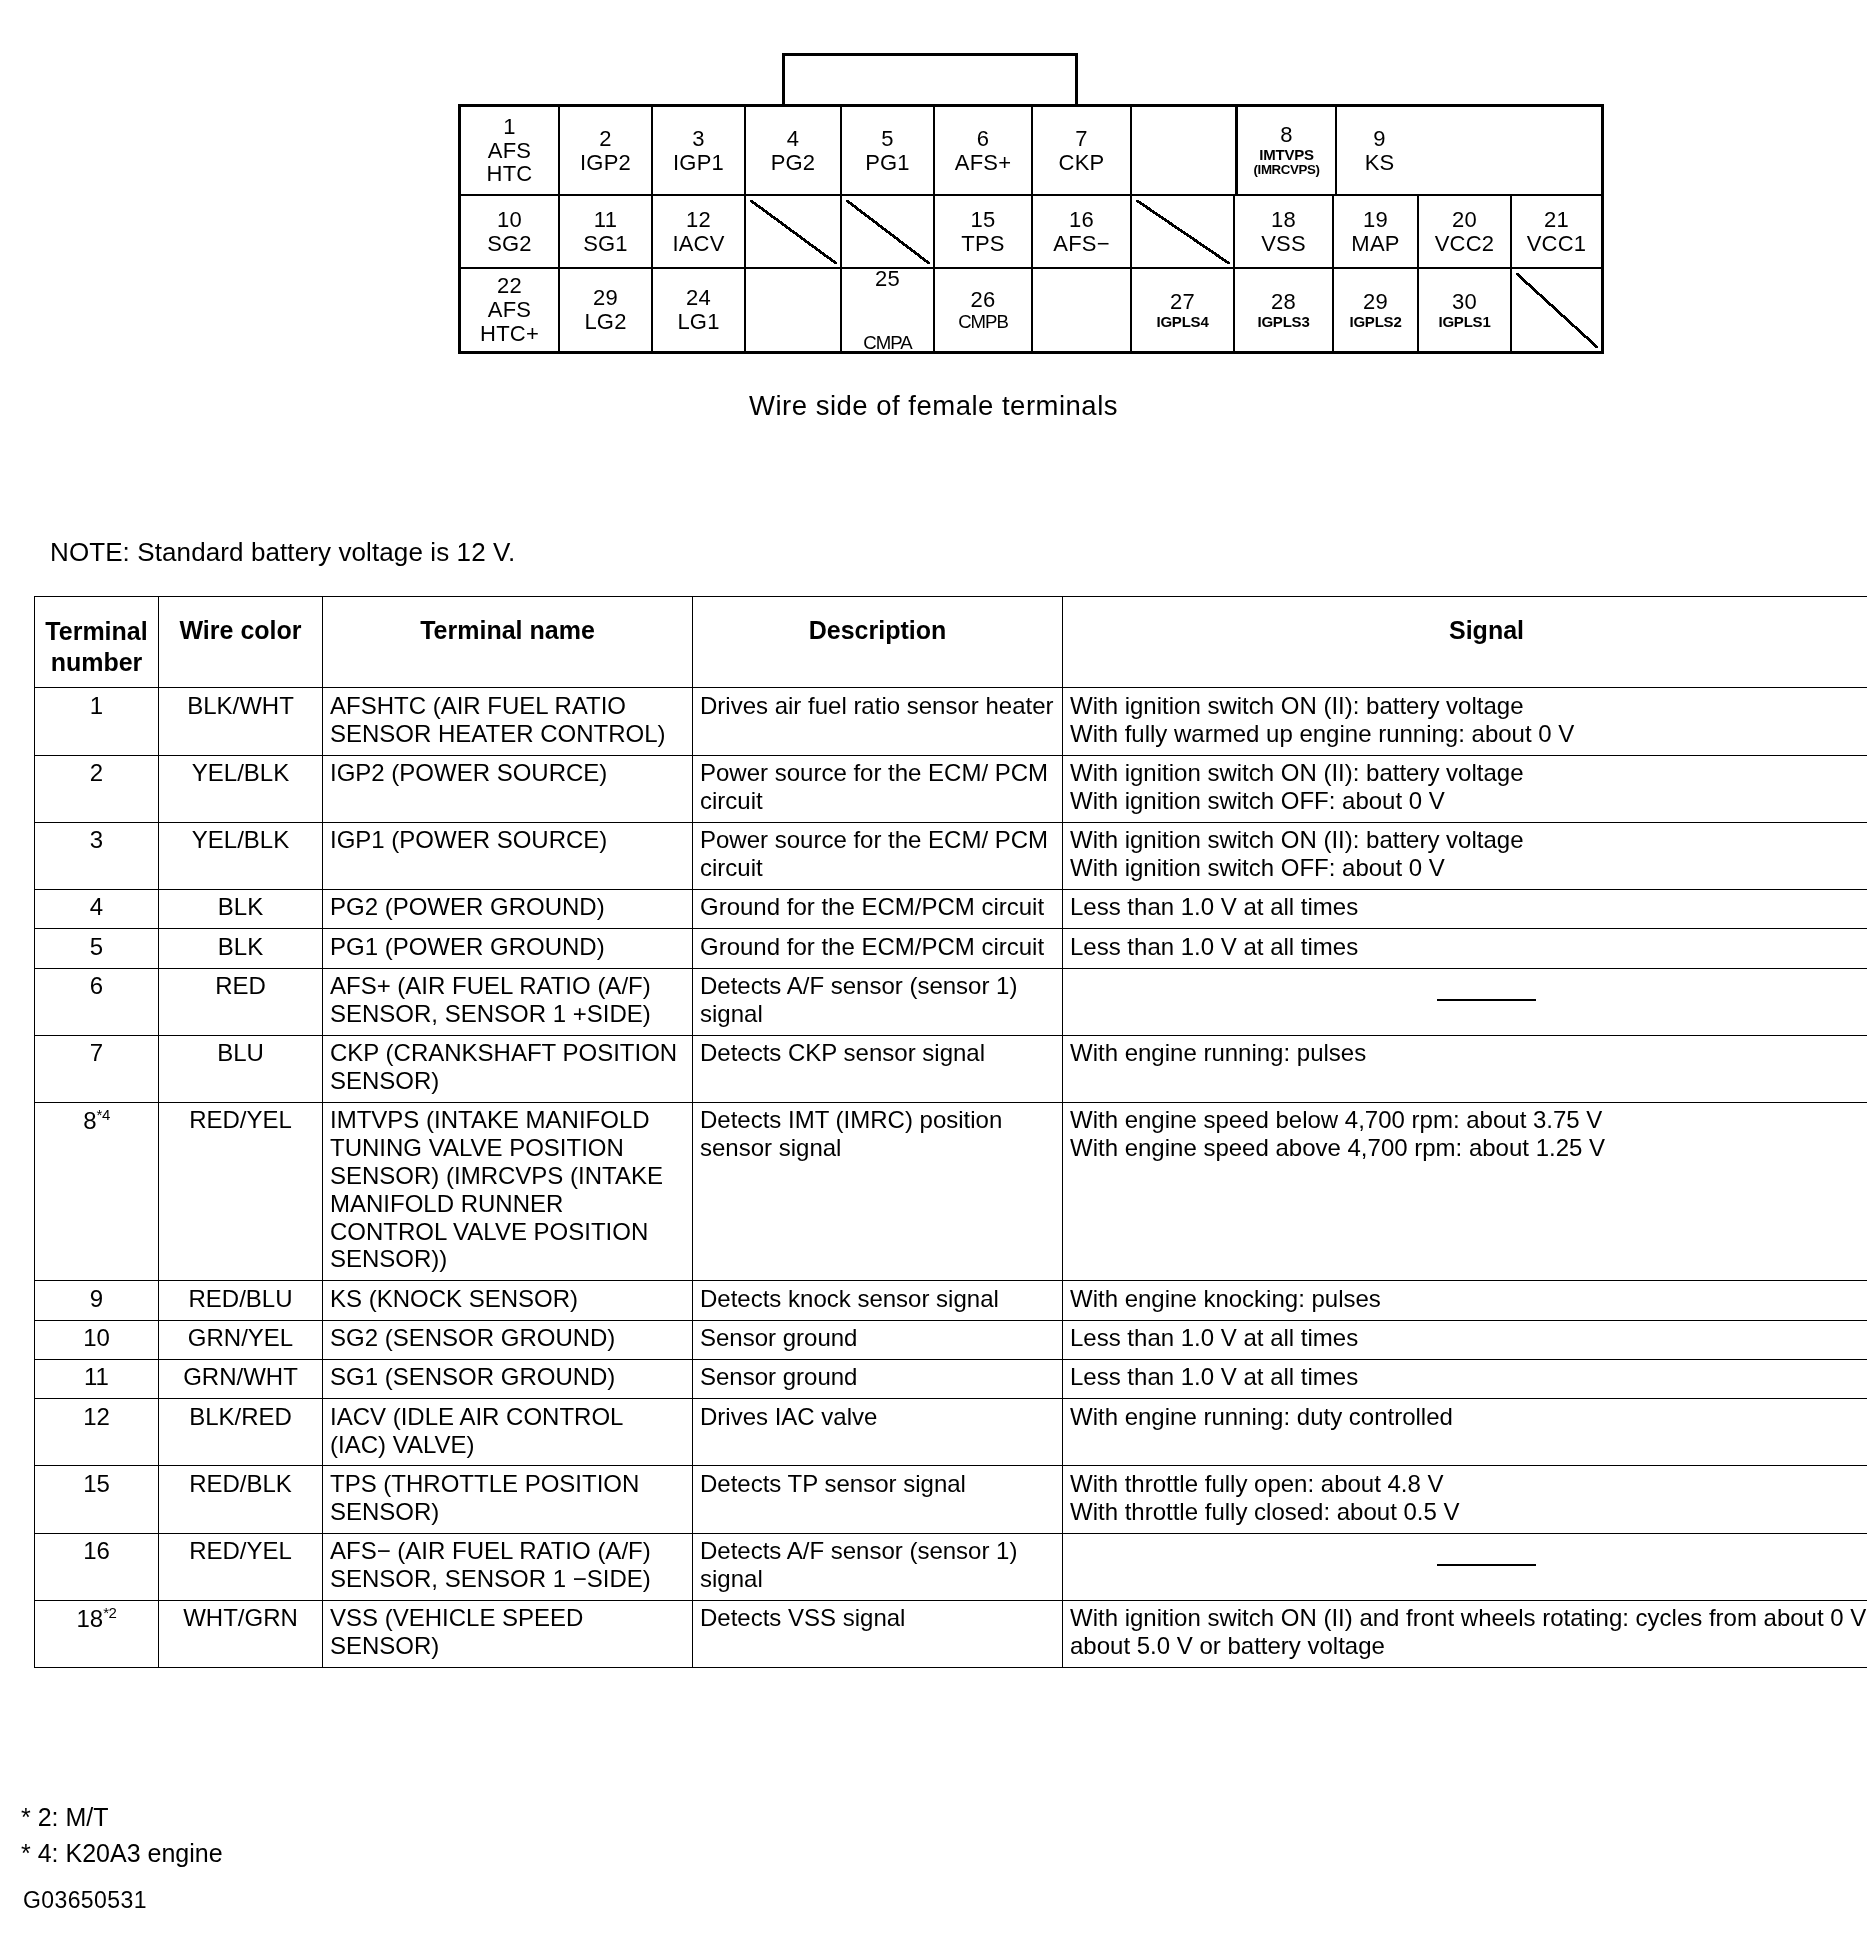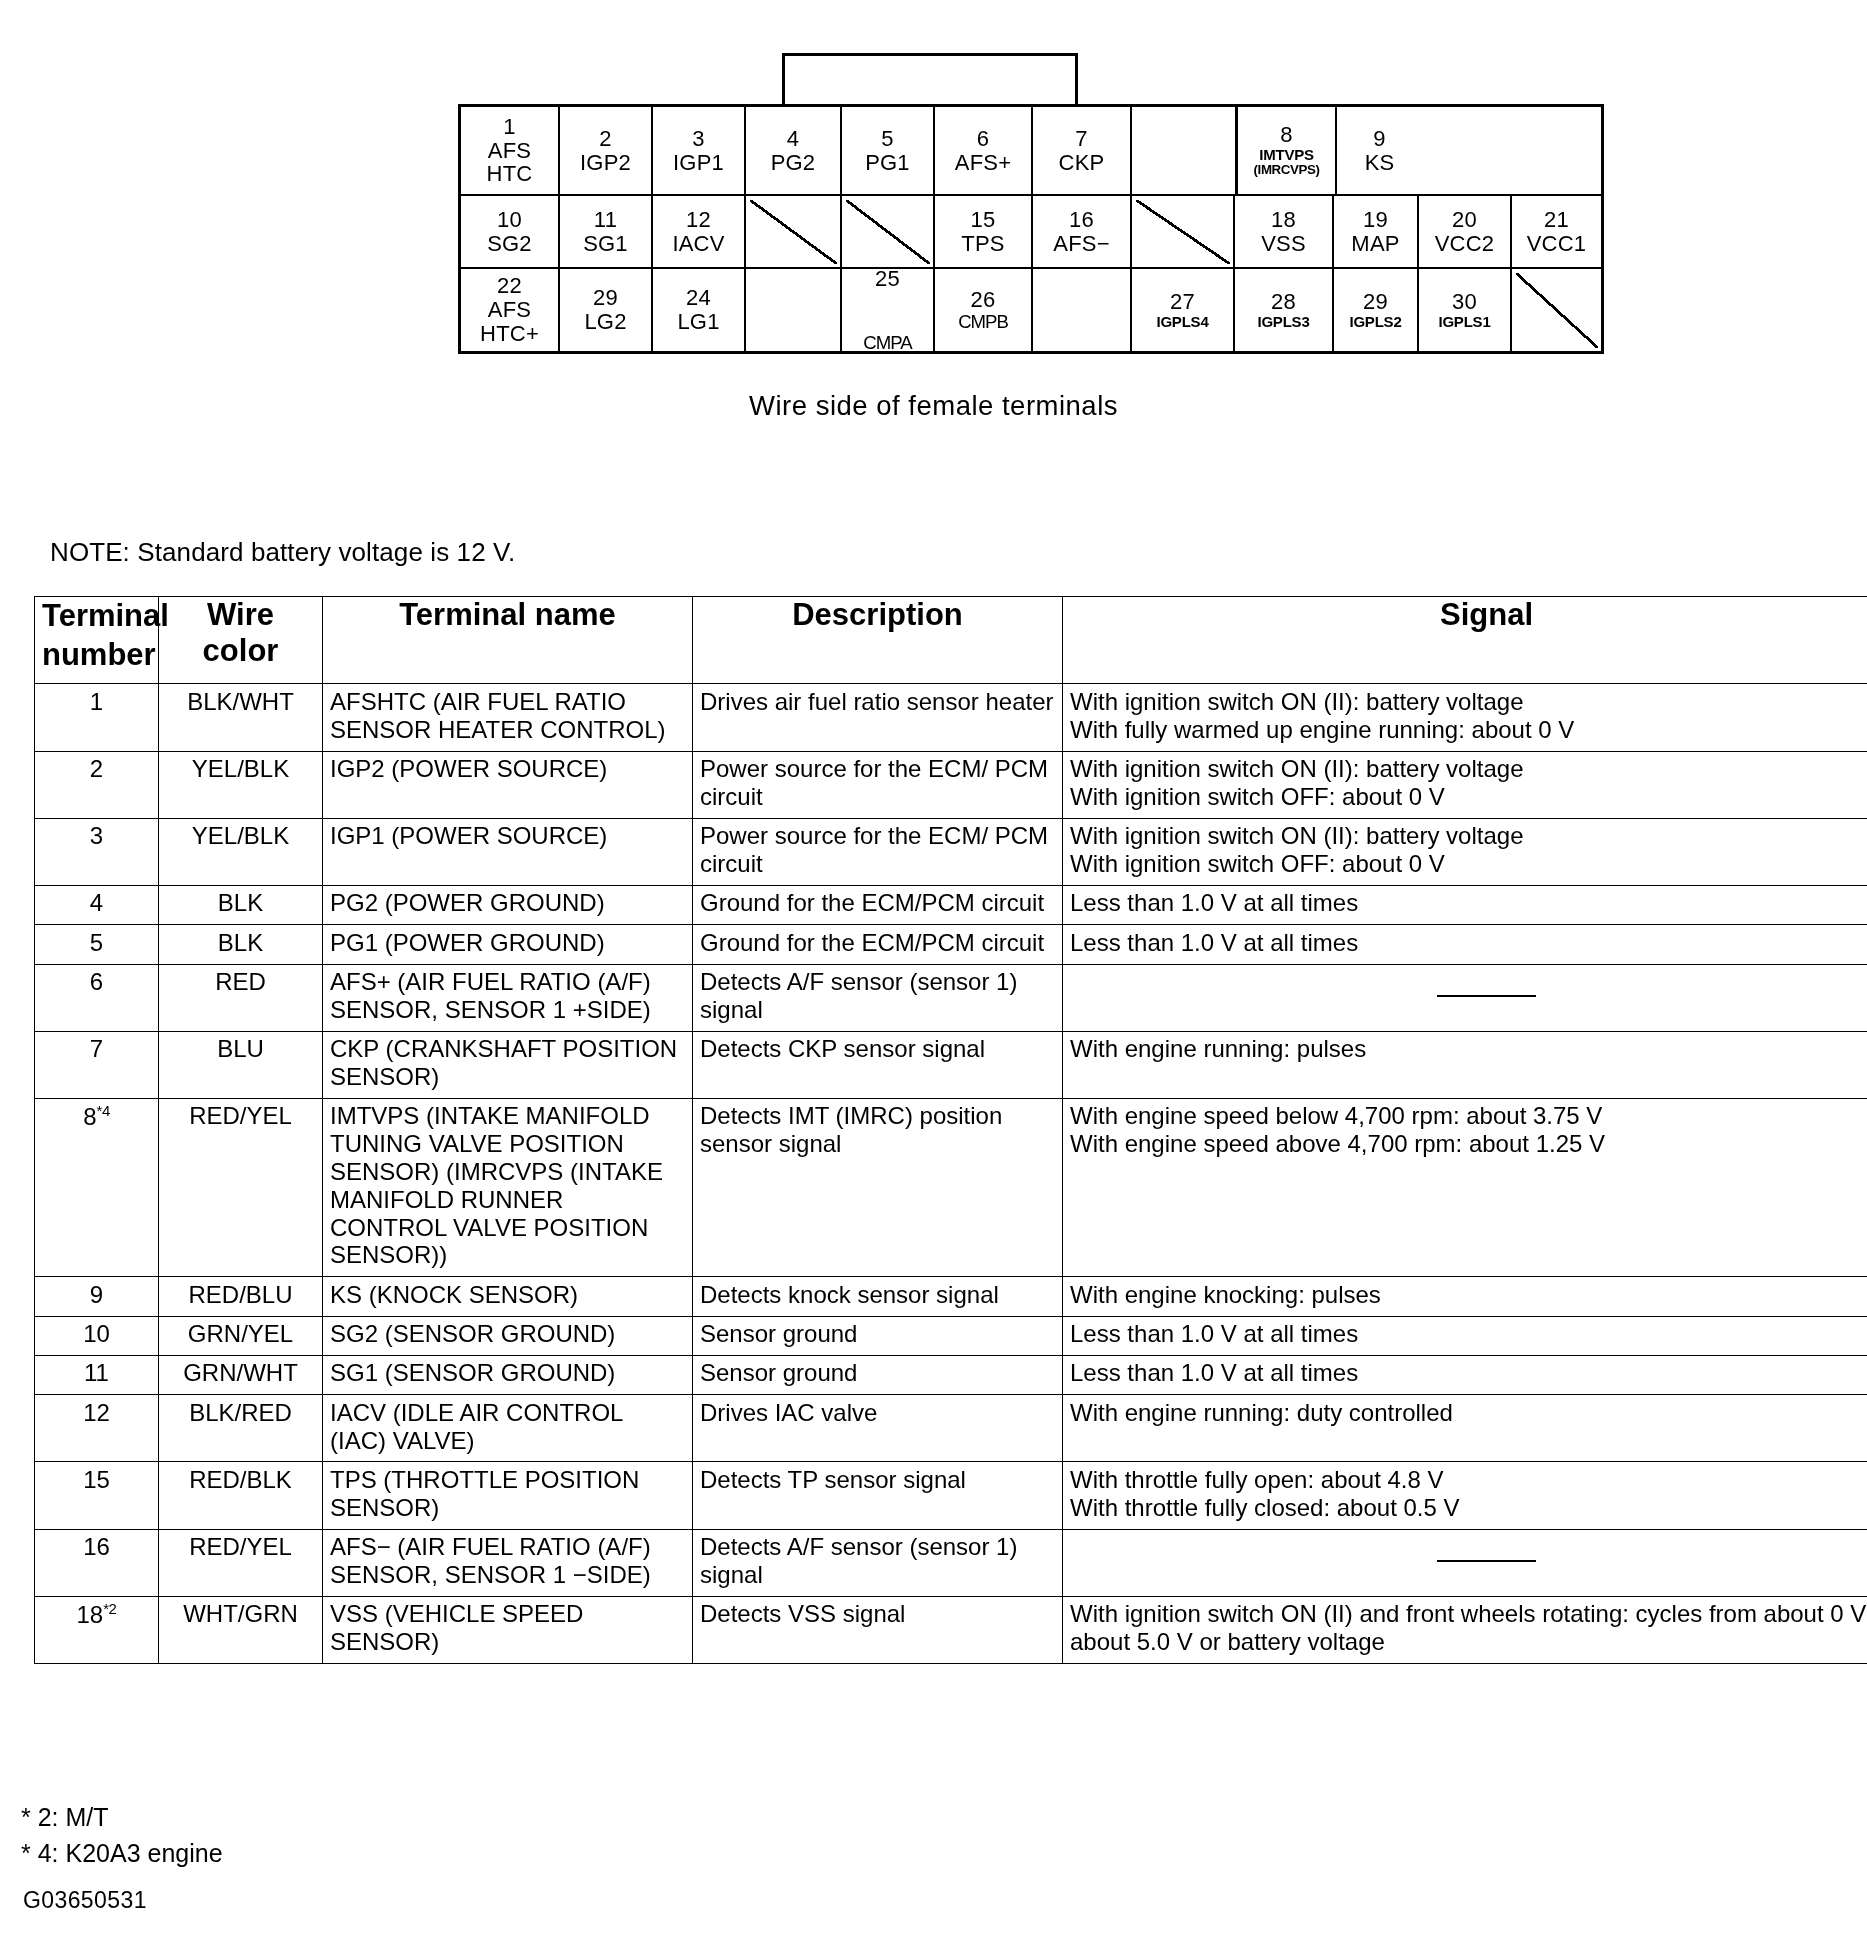--- a/index.html
+++ b/index.html
@@ -147,22 +147,22 @@
   #term-table th, #term-table td {
     border: 1.8px solid #000;
     vertical-align: top;
     padding: 3.5px 7px 7px 7px;
     font-size: 24px;
     line-height: 1.16;
   }
   #term-table thead th {
     text-align: center;
     font-weight: bold;
-    font-size: 31px;
-    padding-top: 0;
+    font-size: 25px;
+    padding-top: 19px;
     padding-bottom: 8.9px;
     vertical-align: top;
   }
   #term-table thead th.twolines { line-height: 1.25; }
   .c-num   { width: 109px;  text-align: center; }
   .c-color { width: 149px;  text-align: center; }
   .c-name  { width: 355px;  text-align: left; }
   .c-desc  { width: 355px;  text-align: left; }
   .c-sig   { width: 833px;  text-align: left; }
 

